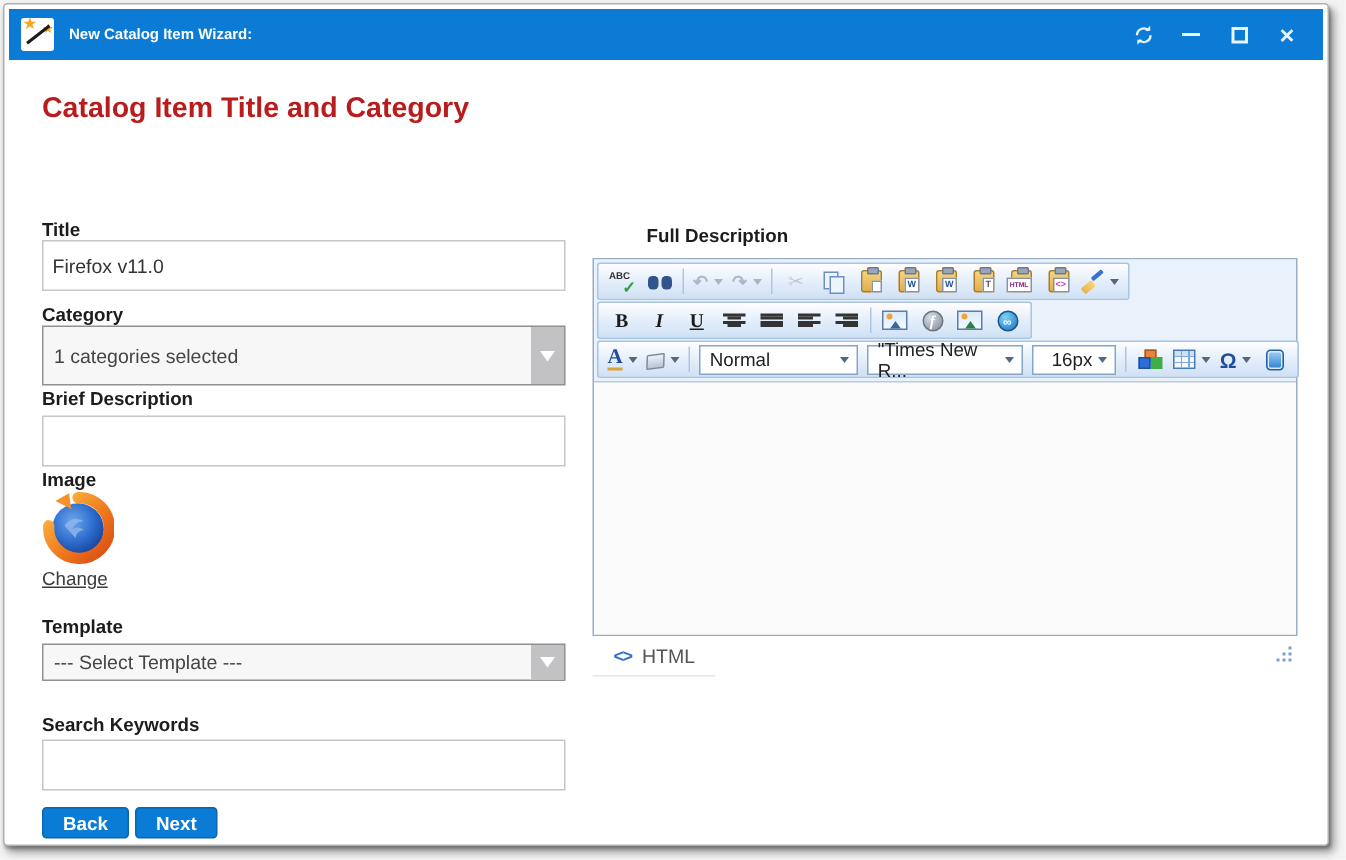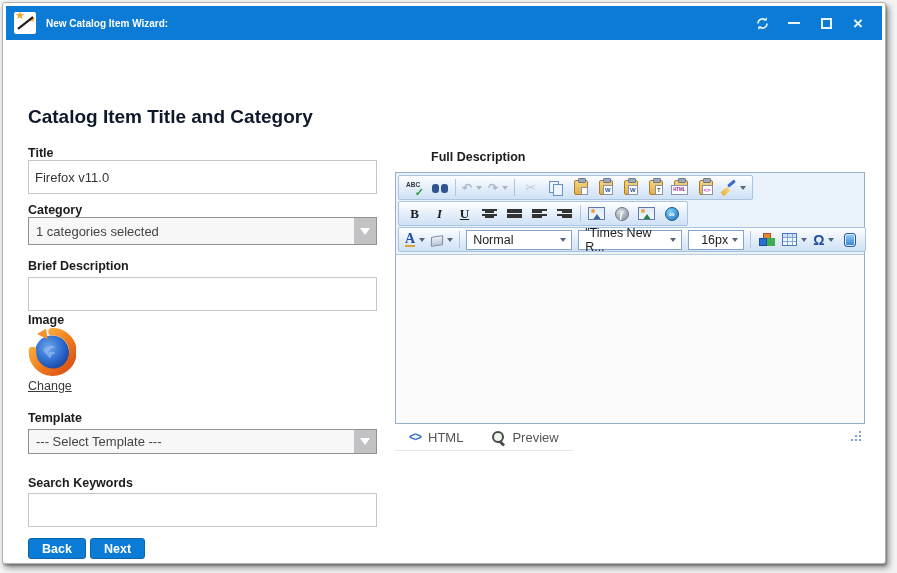--- a/index.html
+++ b/index.html
@@ -16,26 +16,26 @@
   .wizicon .star2{position:absolute;right:0px;top:2px;color:#f5a623;font-size:9px;}
   .wtitle{color:#fff;font-weight:bold;font-size:10px;margin-left:10px;flex:1;}
   .ctrls{display:flex;align-items:center;}
   .ctrl{width:32px;height:26px;display:flex;align-items:center;justify-content:center;cursor:default;}
   .ic-min{width:12px;height:2px;background:#eaf4fc;}
   .ic-max{width:11px;height:11px;border:2px solid #eaf4fc;}
   .ic-close{color:#eaf4fc;font-size:17px;line-height:17px;font-weight:bold;}
   
   .wbody{position:relative;height:521px;color:#333;}
   .abs{position:absolute;}
-  .heading{left:22px;top:22px;font-size:19px;font-weight:bold;color:#0f172a;margin-top:44px;}
+  .heading{left:22px;top:22px;font-size:19px;font-weight:bold;color:#b91c1c;}
   .desc{left:22px;top:60px;font-size:12.5px;color:#333;line-height:17px;}
   .flabel{font-weight:bold;font-size:12.5px;color:#1c1c1c;}
   .tinput{width:349px;height:22px;border:1px solid #c6c6c6;font-size:13px;padding:16px 6px;
     color:#333;font-family:"Liberation Sans",sans-serif;background:#fff;}
-  .combo{width:349px;height:28px;border:1px solid #919191;background:#f7f7f7;display:flex;align-items:center;}
+  .combo{width:349px;height:40px;border:1px solid #919191;background:#f7f7f7;display:flex;align-items:center;}
   .combo .cval{flex:1;font-size:13px;color:#444;padding-left:7px;}
   .combo .cbtn{width:22px;height:100%;background:#c2c2c5;display:flex;align-items:center;justify-content:center;}
   .combo .car{width:0;height:0;border-left:5px solid transparent;border-right:5px solid transparent;border-top:7px solid #fff;}
   .changelink{color:#3b3b3b;text-decoration:underline;font-size:12.5px;cursor:pointer;text-align:right;}
   .btn{height:21px;background:#0b7cd6;border:1px solid #0a66ad;border-radius:3px;color:#fff;
     font-weight:bold;font-size:12.5px;padding:0 13px;display:inline-flex;align-items:center;cursor:pointer;}
   
   .editor{left:389px;top:132px;width:470px;height:252px;border:1px solid #98aec4;background:#fcfcfd;display:flex;flex-direction:column;}
   .tbars{background:#e9f1fb;padding:2px 2px 1px 2px;}
   .trow{display:flex;align-items:center;height:25px;padding:0 3px;width:max-content;margin-bottom:1px;
@@ -362,21 +362,17 @@
           </div>
         </div>
       <div class="canvas"></div>
     </div>
 
     <div class="abs tabbar">
       <div class="tab">
         <span class="ic-code">&lt;&gt;</span>
         <span>HTML</span>
       </div>
-      <div class="tab">
-        <span class="ic-zoom"></span>
-        <span>Preview</span>
-      </div>
     </div>
 
     <div class="grip"></div>
   </div>
 </div>
 
 </body></html>

